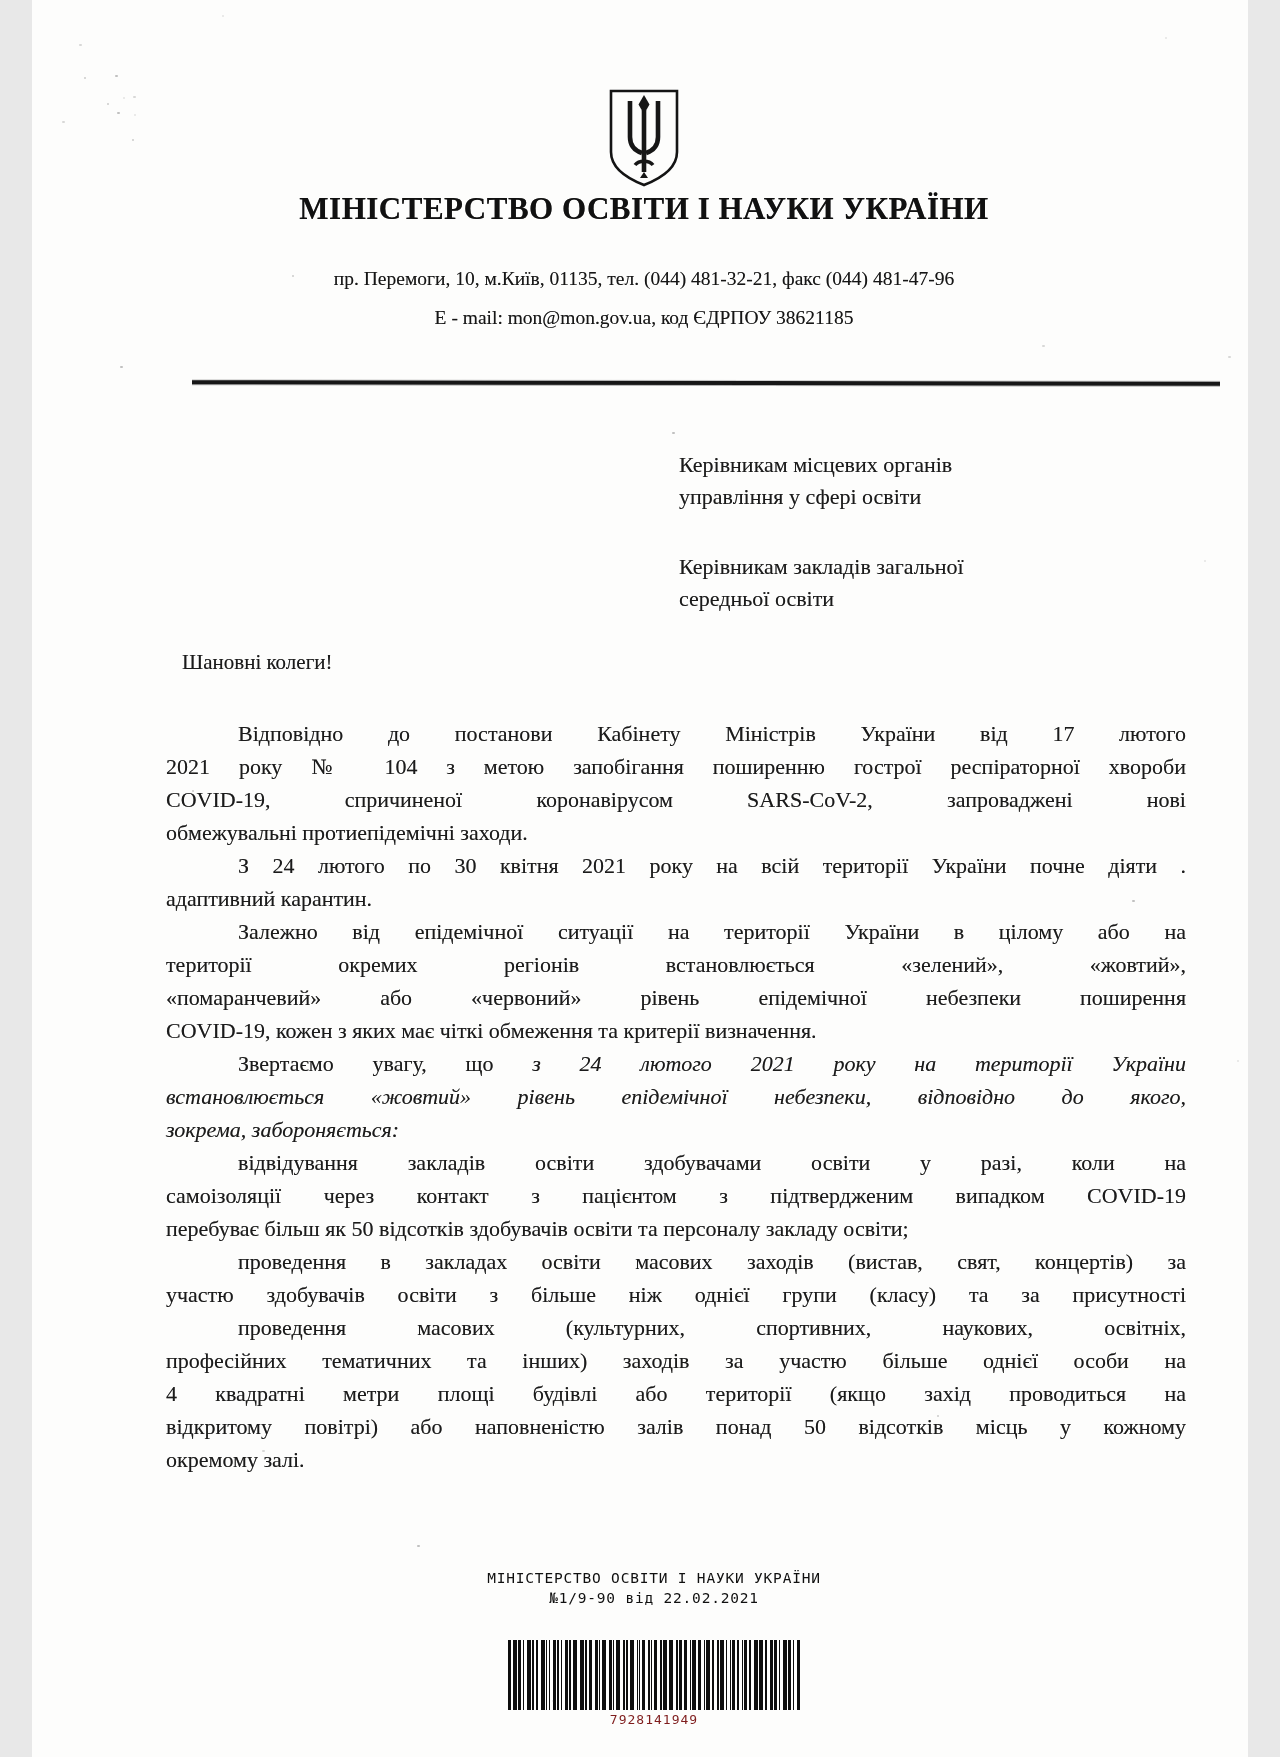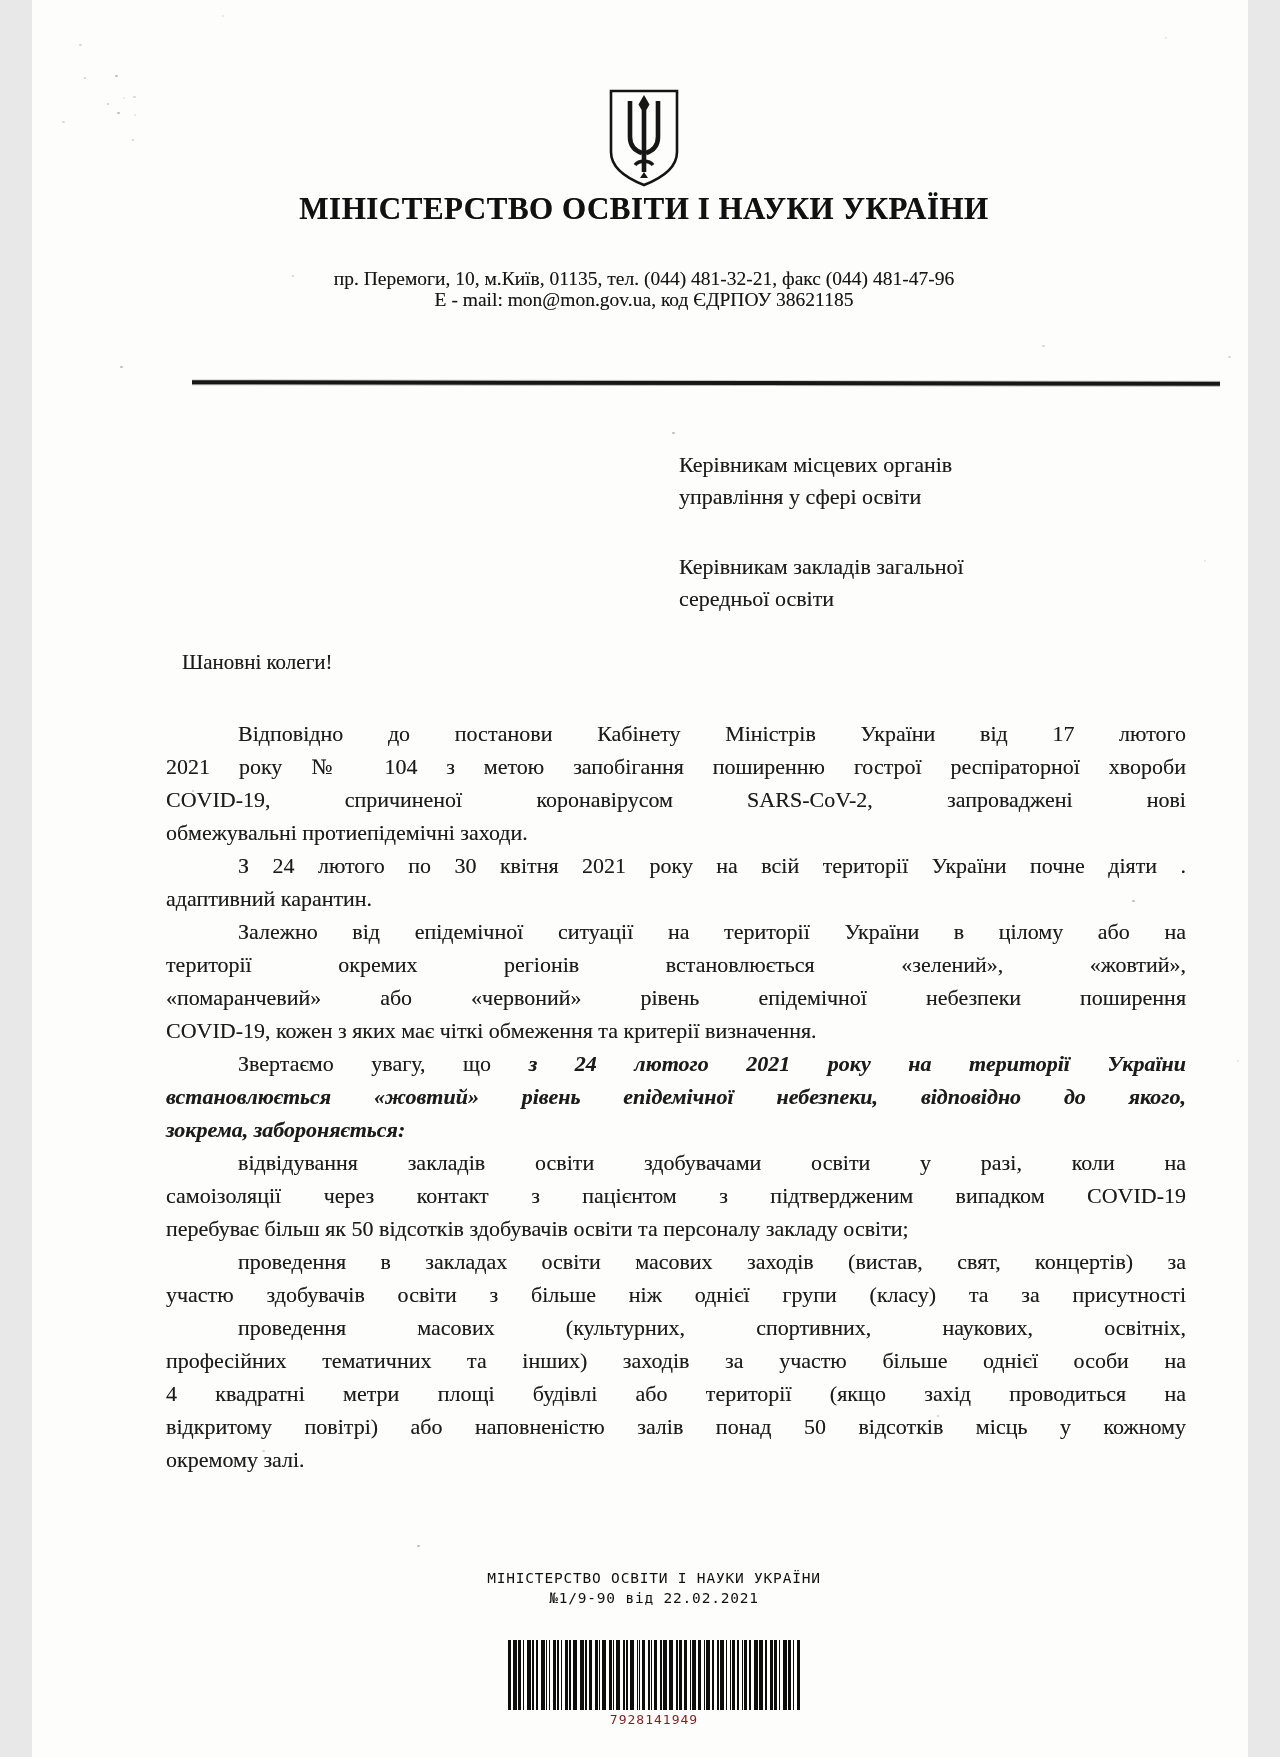--- a/index.html
+++ b/index.html
@@ -13,21 +13,21 @@
   .emblem{position:absolute;left:574px;top:88px;width:76px;height:100px;}
   .title{
     position:absolute;left:0;top:191px;width:1224px;margin:0;
     text-align:center;font-size:31px;font-weight:bold;letter-spacing:.5px;
     color:#111;text-shadow:0 0 .6px rgba(0,0,0,.55);
   }
   .addr{
     position:absolute;left:0;width:1224px;text-align:center;
     font-size:19.5px;color:#161616;text-shadow:0 0 .5px rgba(0,0,0,.4);
   }
-  .addr1{top:268px;} .addr2{top:289px;}
+  .addr1{top:268px;} .addr2{top:307px;}
   .rule{
     position:absolute;left:160px;top:381px;width:1028px;height:4px;
     background:#171717;transform:rotate(.08deg);
     box-shadow:0 1px 0 rgba(0,0,0,.3),0 -1px 0 rgba(80,80,80,.25);
   }
   
   .recipients{
     position:absolute;left:647px;top:449px;width:400px;
     font-size:22px;line-height:32px;text-shadow:0 0 .5px rgba(0,0,0,.4);
   }
@@ -37,21 +37,21 @@
     position:absolute;left:150px;top:650px;width:930px;text-align:left;
     font-size:21px;text-shadow:0 0 .5px rgba(0,0,0,.4);
   }
   .body{
     position:absolute;left:134px;top:717px;width:1020px;
     font-size:22px;line-height:33px;text-shadow:0 0 .5px rgba(0,0,0,.42);
   }
   .line{text-align:justify;text-align-last:justify;white-space:normal;}
   .line.lastline{text-align-last:left;}
   .line.indent{text-indent:72px;}
-  .line em{font-style:italic;font-weight:bold;}
+  .line em{font-style:italic;}
   
   .footer{position:absolute;left:0;top:1568px;width:1244px;text-align:center;}
   .stampline{
     font-family:"DejaVu Sans Mono",monospace;font-size:14.5px;line-height:20px;
     letter-spacing:.8px;color:#101010;
   }
   .barcode{display:inline-block;height:70px;margin-top:7px;font-size:0;white-space:nowrap;}
   .bar{display:inline-block;height:70px;background:#0d0d0d;vertical-align:top;}
   .barcode-number{
     font-family:"DejaVu Sans Mono",monospace;font-size:13px;letter-spacing:1px;

